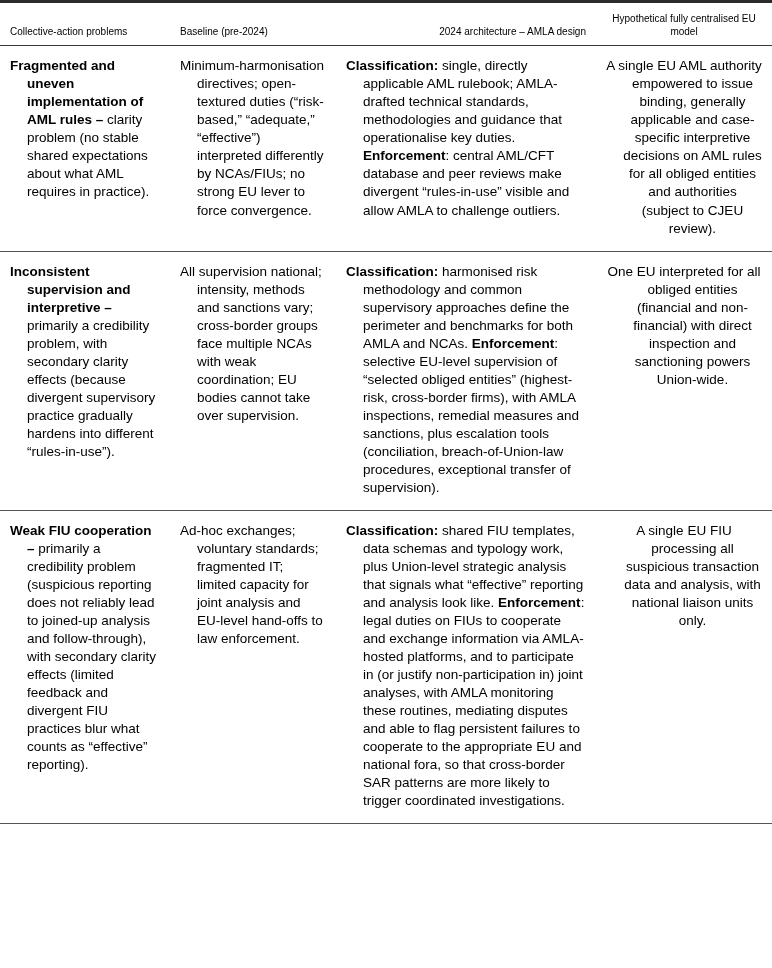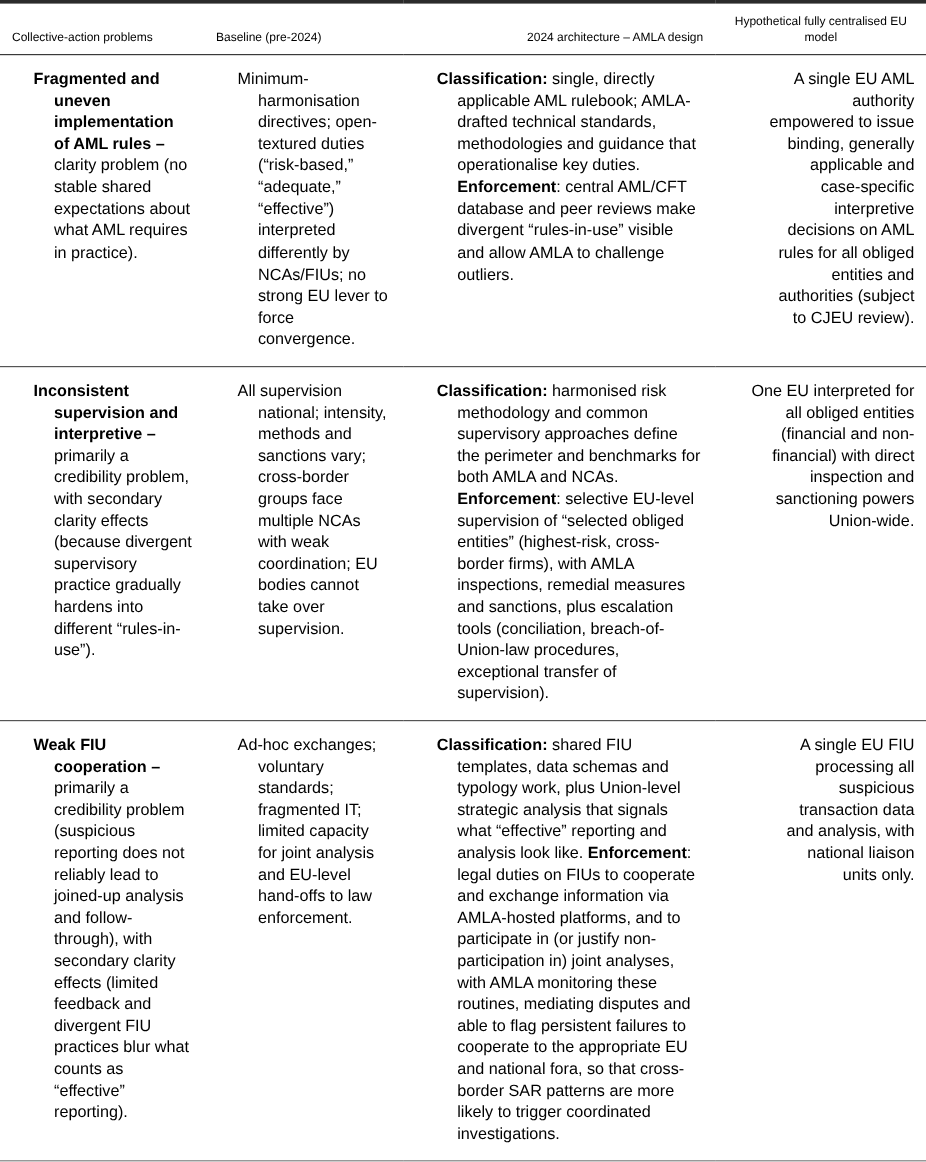--- a/index.html
+++ b/index.html
@@ -34,36 +34,36 @@
     border-top: 3px solid #2b2b2b;
     border-bottom: 1.5px solid #3a3a3a;
   }
   tbody tr.body-row {
     border-bottom: 1.2px solid #555555;
   }
   tbody tr.body-row > td {
     font-size: 13.5px;
     line-height: 1.335;
     vertical-align: top;
-    padding: 11px 10px 13px 28px;
+    padding: 11px 10px 13px 10px;
     box-sizing: border-box;
   }
   
   .hang {
     padding-left: 17px;
     text-indent: -17px;
     margin: 0;
   }
   .lead {
     font-weight: bold;
   }
   .col-problem   { width: 170px; text-align: left; }
   .col-baseline  { width: 166px; text-align: left; }
   .col-arch      { width: 260px; text-align: left; }
-  .col-hypo      { width: 176px; text-align: right; }
+  .col-hypo      { width: 176px; text-align: center; }
 
   thead th.col-problem  { text-align: left; }
   thead th.col-baseline { }
   thead th.col-arch     { text-align: right; }
   thead th.col-hypo     { text-align: center; }
 
   tbody td.col-problem .hang { font-weight: normal; }
   .bold-phrase { font-weight: bold; }
 </style>
 </head>

